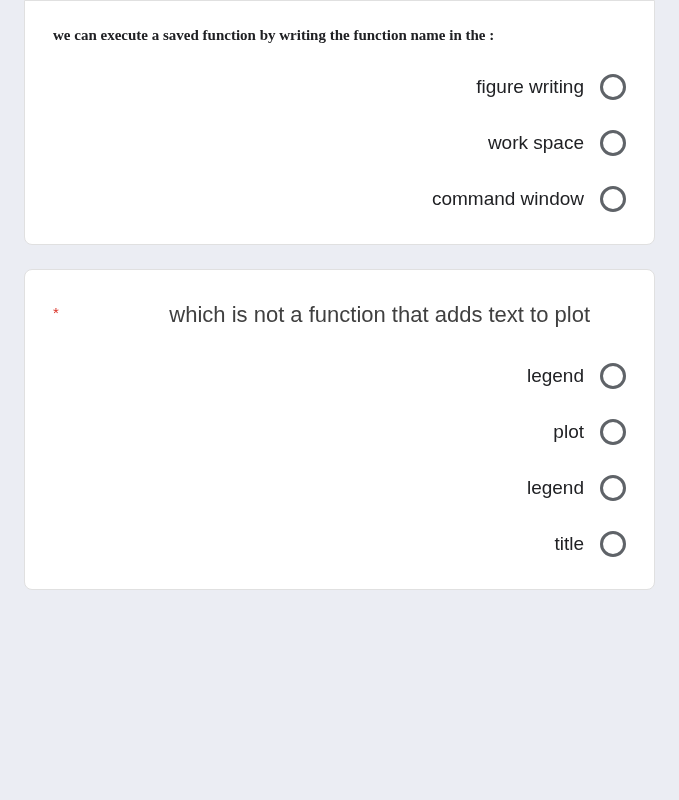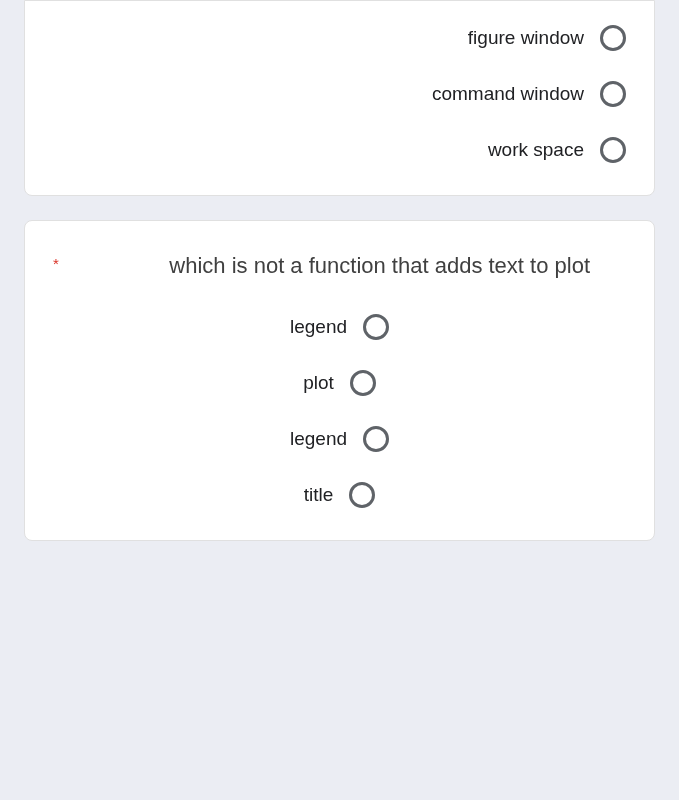--- a/index.html
+++ b/index.html
@@ -59,21 +59,20 @@
       margin-right: 36px;
     }
     .options {
       display: flex;
       flex-direction: column;
       gap: 30px;
       align-items: flex-end;
     }
     .options-2 {
       gap: 30px;
-      align-items: center;
     }
     .option {
       display: flex;
       align-items: center;
       gap: 16px;
       cursor: pointer;
     }
     .option-label {
       font-size: 19px;
       color: #202124;
@@ -87,31 +86,32 @@
       background: transparent;
       flex-shrink: 0;
     }
   </style>
 </head>
 <body>
 
 <div class="container">
 
   <div class="card">
+    <div class="question-text-1">we can execute a saved function by writing the function name in the :</div>
     <div class="options">
       <div class="option">
-        <span class="option-label">figure window</span>
+        <span class="option-label">figure writing</span>
+        <span class="radio-circle"></span>
+      </div>
+      <div class="option">
+        <span class="option-label">work space</span>
         <span class="radio-circle"></span>
       </div>
       <div class="option">
         <span class="option-label">command window</span>
-        <span class="radio-circle"></span>
-      </div>
-      <div class="option">
-        <span class="option-label">work space</span>
         <span class="radio-circle"></span>
       </div>
     </div>
   </div>
 
   <div class="card">
     <div class="question-row">
       <span class="required-asterisk">*</span>
       <div class="question-text-2">which is not a function that adds text to plot</div>
     </div>

